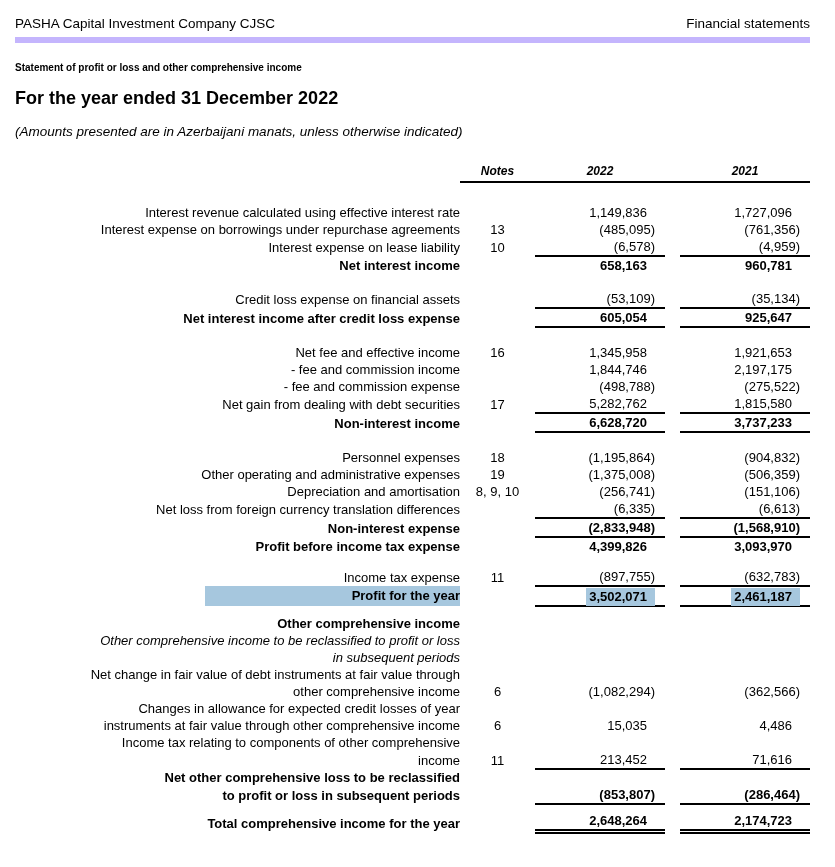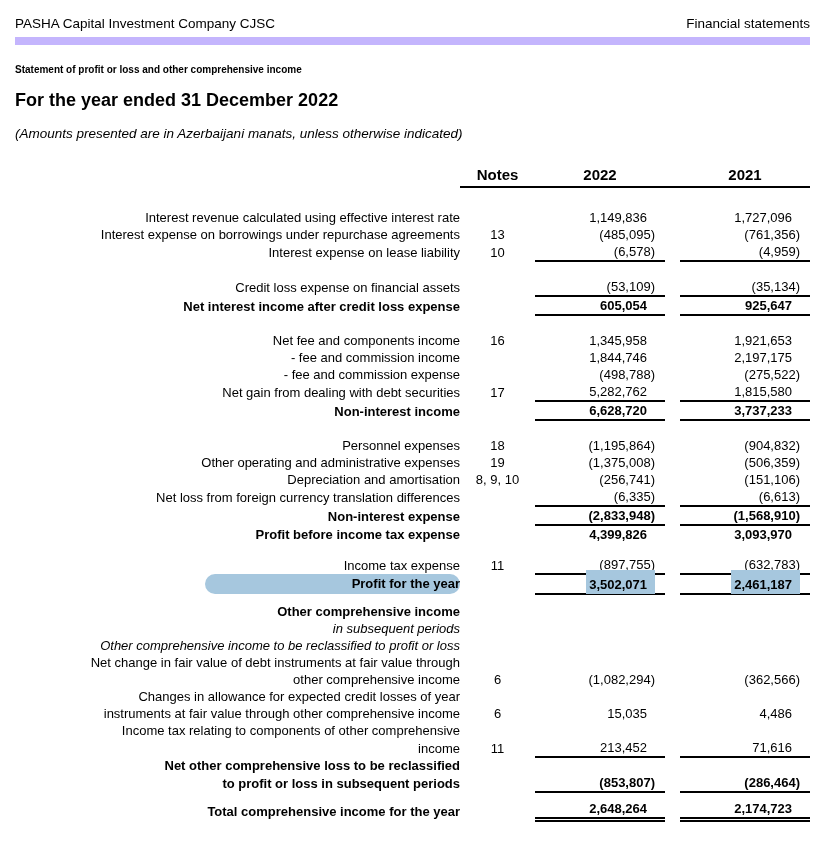--- a/index.html
+++ b/index.html
@@ -6,36 +6,36 @@
   body {
     width: 835px; height: 867px; overflow: hidden;
     font-family: "Liberation Sans", sans-serif;
     color: #000;
   }
   .page { padding: 16px 25px 0 15px; }
 
   
   .page-header {
     display: flex; justify-content: space-between; align-items: flex-end;
-    font-size: 13.5px; padding-bottom: 6px; border-bottom: 8px solid #c4b5fd;
+    font-size: 13.5px; padding-bottom: 6px; border-bottom: 6px solid #c4b5fd;
   }
 
   .doc-title { font-size: 10px; font-weight: bold; margin: 19px 0 0 0; }
   .doc-subtitle { font-size: 18px; font-weight: bold; margin: 15px 0 15px 0; }
   .amounts-note { font-size: 13.5px; font-style: italic; margin: 15px 0 0 0; }
 
   
   table.statement { border-collapse: collapse; table-layout: fixed; width: 795px; margin-top: 25px; }
   col.c-label { width: 445px; }
   col.c-notes { width: 75px; }
   col.c-val   { width: 130px; }
   col.c-gap   { width: 15px; }
 
   th {
-    font-size: 15px; font-weight: bold; 
+    font-size: 12px; font-weight: bold; font-style: italic;
     padding: 0 0 3px 0; vertical-align: bottom;
   }
   th.h-notes, th.h-val { border-bottom: 2px solid #000; text-align: center; }
   th.h-gap { border-bottom: 2px solid #000; }
   th.h-label { border-bottom: none; }
 
   td { font-size: 13px; line-height: 17px; padding: 0; vertical-align: bottom; white-space: nowrap; }
   tbody tr:first-child td { padding-top: 21px; }
 
   td.c-label { text-align: right; }
@@ -48,25 +48,25 @@
 
   td.lb { border-bottom: 2px solid #000; }
   td.dbl { border-bottom: 5px double #000; }
 
   td.spacer { padding: 0; border: none; }
 
   .paren { margin-right: -8px; }
   .hl-label {
     display: inline-block; width: 253px;
     background: var(--hl, #a6c7de);
-    padding: 1px 0 2px 2px; margin-left: -2px; border-radius: 10px;
+    padding: 1px 0 2px 2px; margin-left: -2px;
   }
   .hl-num {
     background: var(--hl, #a6c7de);
-    padding: 7px 8px 2px 3px; margin: 0 -8px 0 -3px;
+    padding: 1px 8px 2px 3px; margin: 0 -8px 0 -3px;
   }
 </style>
 </head>
 <body>
 
 <div class="page">
 
   <div class="page-header">
     <span>PASHA Capital Investment Company CJSC</span>
     <span>Financial statements</span>
@@ -108,20 +108,27 @@
           <td></td>
           <td class="c-val"><span class="paren">(761,356)</span></td>
         </tr>
         <tr>
           <td class="c-label"><span>Interest expense on lease liability</span></td>
           <td class="c-notes">10</td>
           <td class="c-val lb"><span class="paren">(6,578)</span></td>
           <td></td>
           <td class="c-val lb"><span class="paren">(4,959)</span></td>
         </tr>
+        <tr class="bold">
+          <td class="c-label"><span>Net interest income</span></td>
+          <td class="c-notes"></td>
+          <td class="c-val"><span>658,163</span></td>
+          <td></td>
+          <td class="c-val"><span>960,781</span></td>
+        </tr>
         <tr>
           <td colspan="5" class="spacer" style="height: 16px;"></td>
         </tr>
         <tr>
           <td class="c-label"><span>Credit loss expense on financial assets</span></td>
           <td class="c-notes"></td>
           <td class="c-val lb"><span class="paren">(53,109)</span></td>
           <td></td>
           <td class="c-val lb"><span class="paren">(35,134)</span></td>
         </tr>
@@ -129,21 +136,21 @@
           <td class="c-label"><span>Net interest income after credit loss expense</span></td>
           <td class="c-notes"></td>
           <td class="c-val lb"><span>605,054</span></td>
           <td></td>
           <td class="c-val lb"><span>925,647</span></td>
         </tr>
         <tr>
           <td colspan="5" class="spacer" style="height: 16px;"></td>
         </tr>
         <tr>
-          <td class="c-label"><span>Net fee and components income</span></td>
+          <td class="c-label"><span>Net fee and effective income</span></td>
           <td class="c-notes">16</td>
           <td class="c-val"><span>1,345,958</span></td>
           <td></td>
           <td class="c-val"><span>1,921,653</span></td>
         </tr>
         <tr>
           <td class="c-label"><span>- fee and commission income</span></td>
           <td class="c-notes"></td>
           <td class="c-val"><span>1,844,746</span></td>
           <td></td>
@@ -236,28 +243,28 @@
           <td colspan="5" class="spacer" style="height: 8px;"></td>
         </tr>
         <tr class="bold">
           <td class="c-label"><span>Other comprehensive income</span></td>
           <td class="c-notes"></td>
           <td class="c-val"></td>
           <td></td>
           <td class="c-val"></td>
         </tr>
         <tr class="italic">
+          <td class="c-label"><span>Other comprehensive income to be reclassified to profit or loss</span></td>
+          <td class="c-notes"></td>
+          <td class="c-val"></td>
+          <td></td>
+          <td class="c-val"></td>
+        </tr>
+        <tr class="italic">
           <td class="c-label indent"><span>in subsequent periods</span></td>
-          <td class="c-notes"></td>
-          <td class="c-val"></td>
-          <td></td>
-          <td class="c-val"></td>
-        </tr>
-        <tr class="italic">
-          <td class="c-label"><span>Other comprehensive income to be reclassified to profit or loss</span></td>
           <td class="c-notes"></td>
           <td class="c-val"></td>
           <td></td>
           <td class="c-val"></td>
         </tr>
         <tr>
           <td class="c-label"><span>Net change in fair value of debt instruments at fair value through</span></td>
           <td class="c-notes"></td>
           <td class="c-val"></td>
           <td></td>

